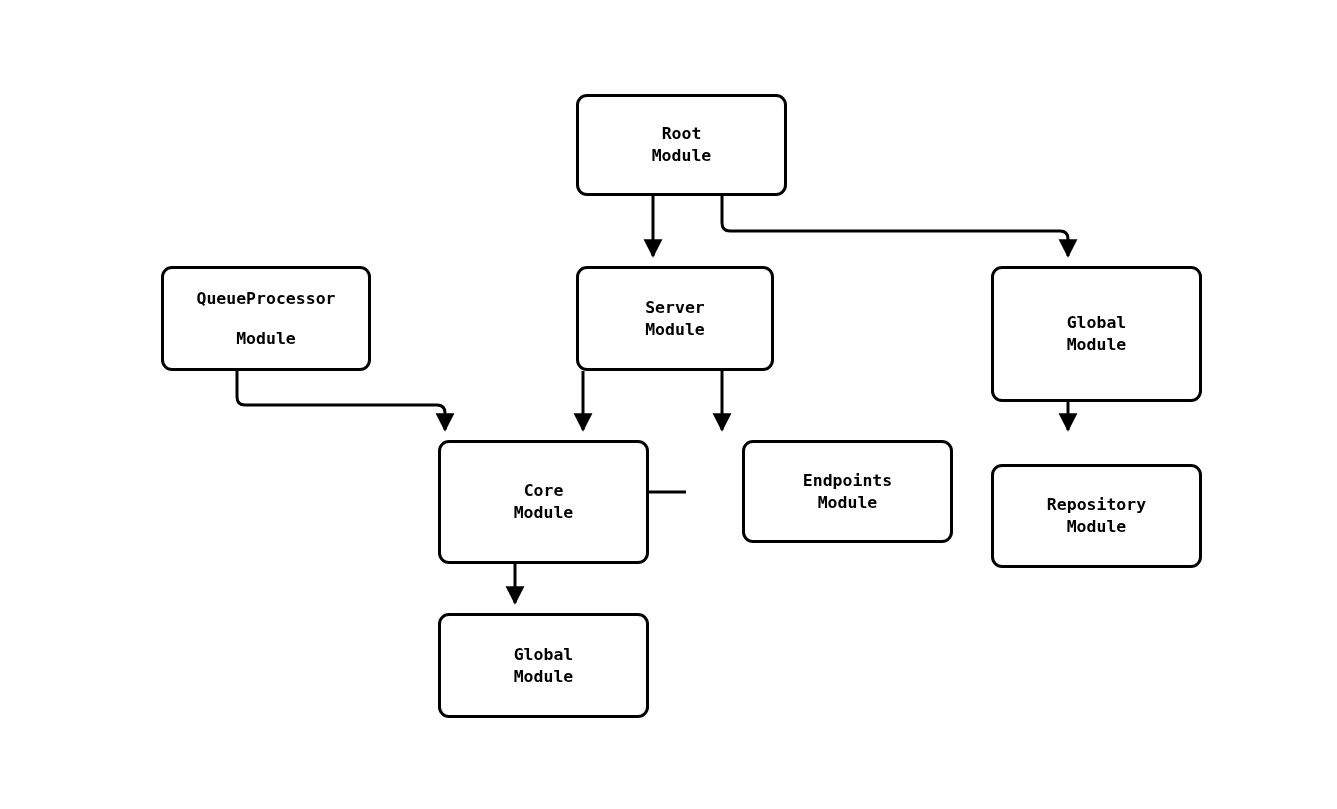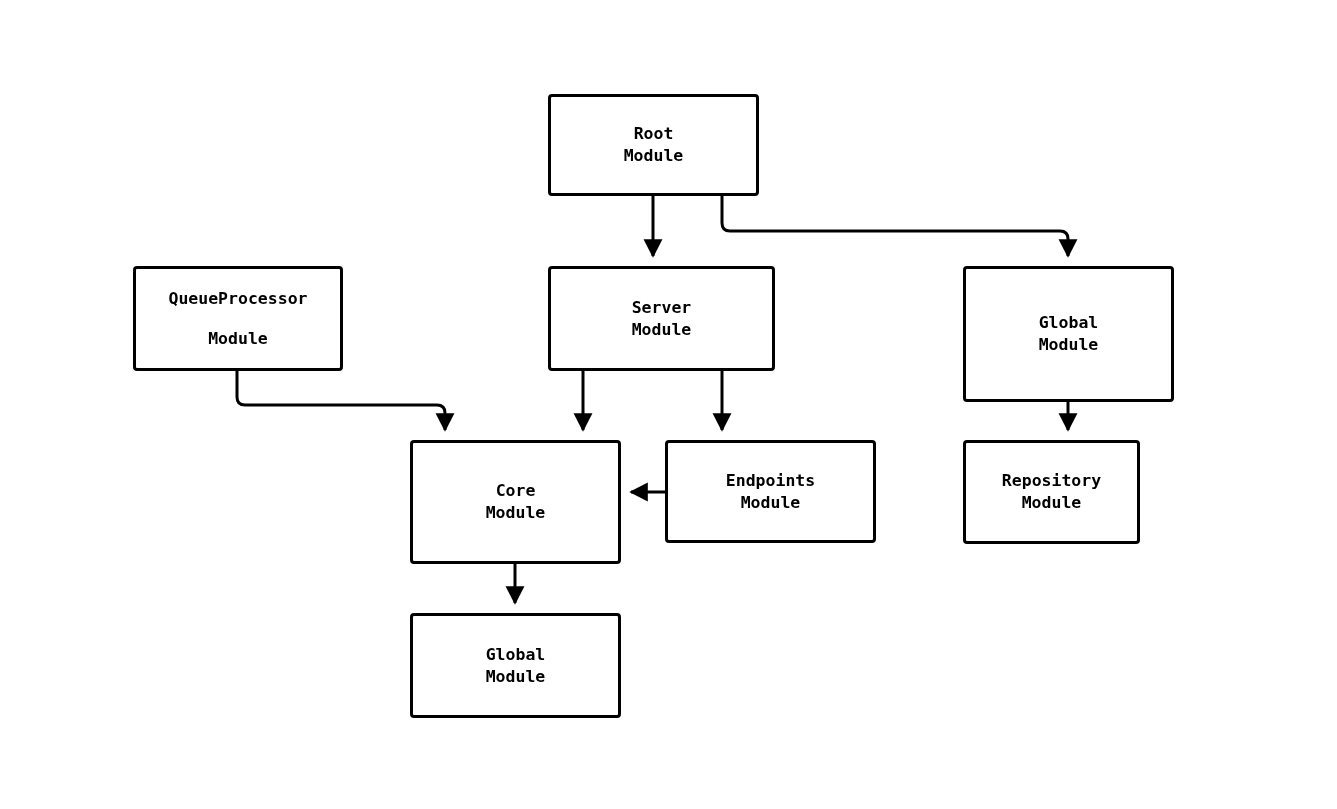--- a/index.html
+++ b/index.html
@@ -26,26 +26,27 @@
     top: 0;
     width: 1337px;
     height: 809px;
     pointer-events: none;
   }
   .node {
     position: absolute;
     box-sizing: border-box;
     background: #ffffff;
     border: 3px solid #000000;
-    border-radius: 4px;
+    border-radius: 11px;
     display: flex;
     flex-direction: column;
     align-items: center;
     justify-content: center;
     z-index: 2;
+    margin-left: 28px;
   }
   .node-label {
     font-family: "DejaVu Sans Mono", "Liberation Mono", monospace;
     font-size: 16.5px;
     font-weight: bold;
     line-height: 22px;
     color: #000000;
     text-align: center;
     white-space: pre;
     letter-spacing: 0px;
@@ -83,41 +84,41 @@
   <div class="node" style="left:548px; top:94px; width:211px; height:102px;">
     <div class="node-label">Root</div>
     <div class="node-label">Module</div>
   </div>
 
   <div class="node" style="left:133px; top:266px; width:210px; height:105px;gap:18px;">
     <div class="node-label">QueueProcessor</div>
     <div class="node-label">Module</div>
   </div>
 
-  <div class="node" style="left:548px; top:266px; width:227px; height:105px;">
+  <div class="node" style="left:548px; top:266px; width:198px; height:105px;">
     <div class="node-label">Server</div>
     <div class="node-label">Module</div>
   </div>
 
   <div class="node" style="left:963px; top:266px; width:211px; height:136px;">
     <div class="node-label">Global</div>
     <div class="node-label">Module</div>
   </div>
 
   <div class="node" style="left:410px; top:440px; width:211px; height:124px;">
     <div class="node-label">Core</div>
     <div class="node-label">Module</div>
   </div>
 
-  <div class="node" style="left:665px; top:440px; width:211px; height:103px;">
+  <div class="node" style="left:714px; top:440px; width:211px; height:103px;">
     <div class="node-label">Endpoints</div>
     <div class="node-label">Module</div>
   </div>
 
-  <div class="node" style="left:963px; top:440px; width:177px; height:104px;">
+  <div class="node" style="left:963px; top:464px; width:211px; height:104px;">
     <div class="node-label">Repository</div>
     <div class="node-label">Module</div>
   </div>
 
   <div class="node" style="left:410px; top:613px; width:211px; height:105px;">
     <div class="node-label">Global</div>
     <div class="node-label">Module</div>
   </div>
 
 </div>

